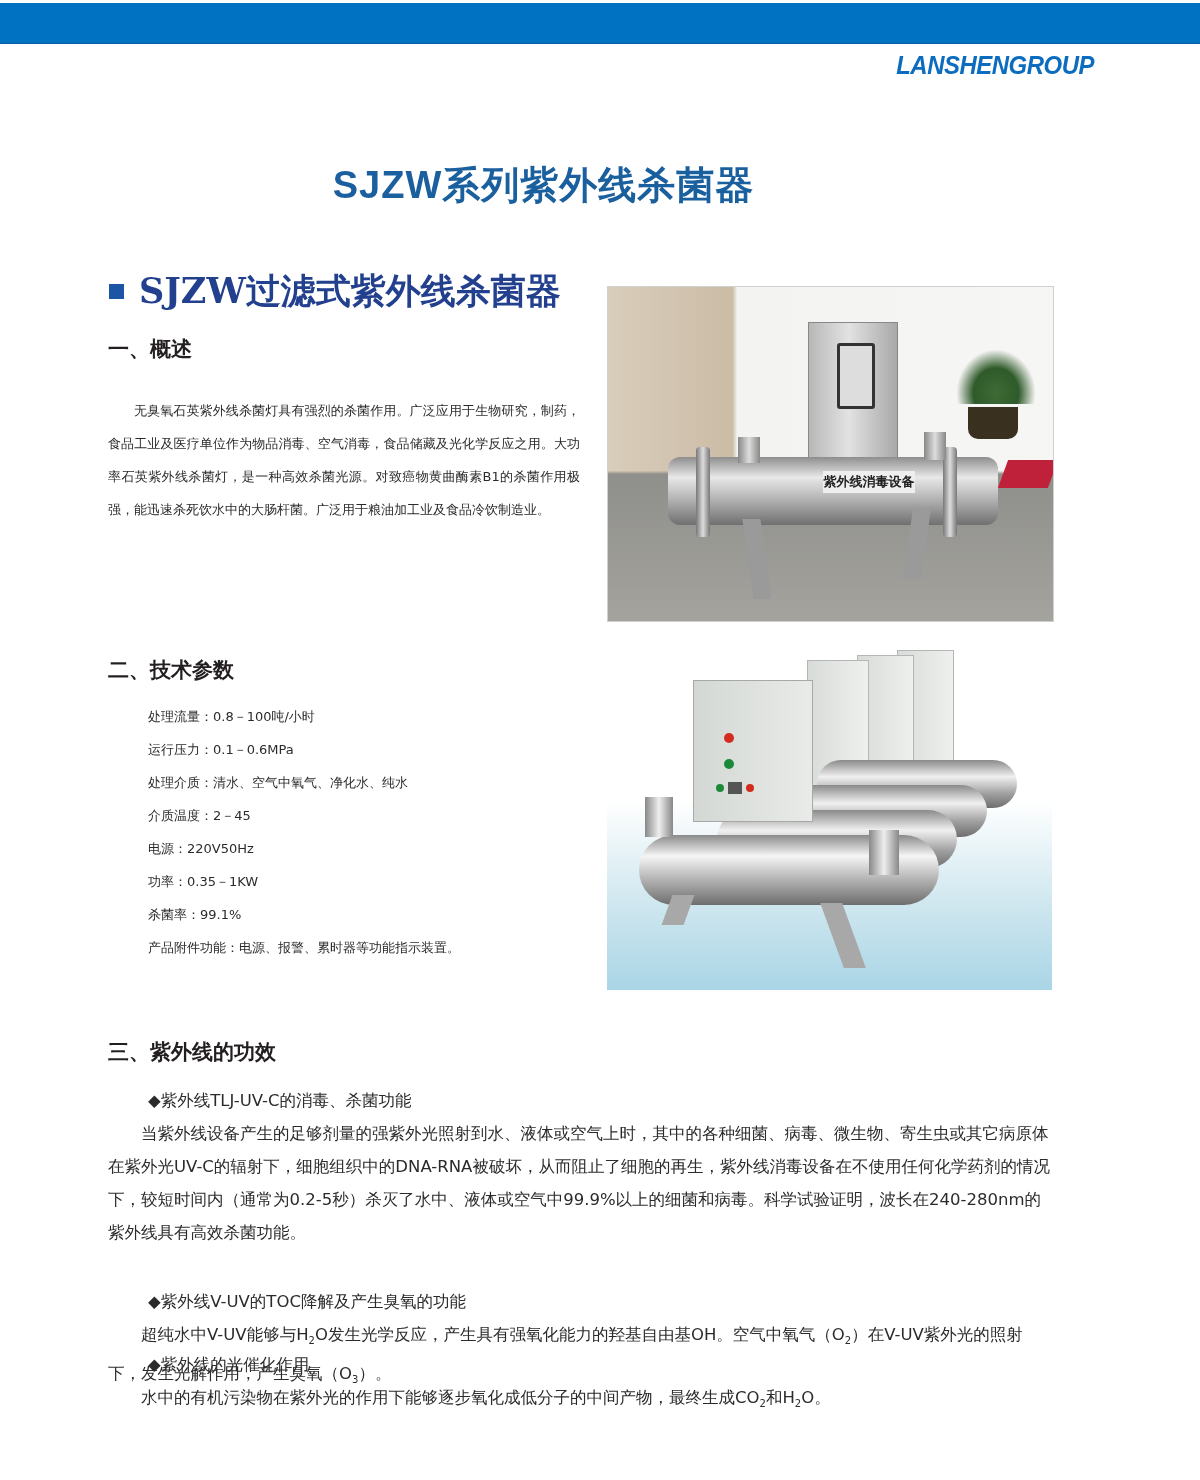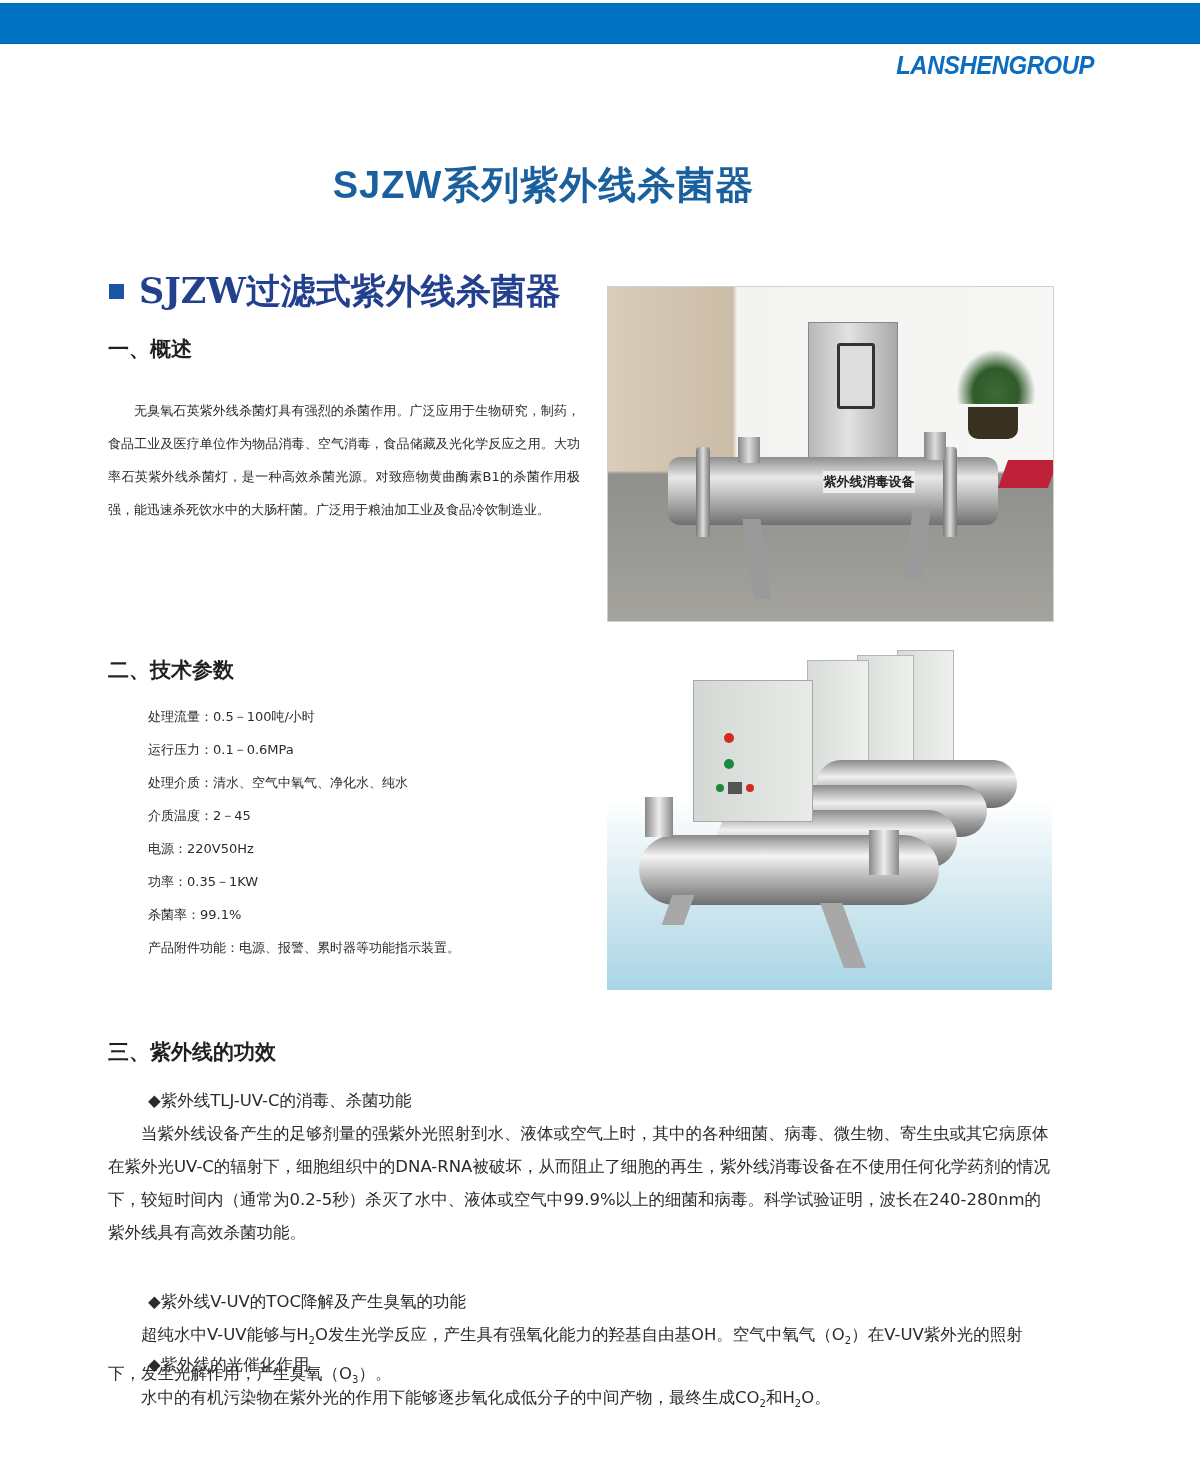--- a/index.html
+++ b/index.html
@@ -150,21 +150,21 @@
 
   <div class="shape" style="left:130px;top:150px;width:22px;height:26px;background:linear-gradient(90deg,#888,#ddd,#888);"></div>
   <div class="shape" style="left:316px;top:145px;width:22px;height:28px;background:linear-gradient(90deg,#888,#ddd,#888);"></div>
 
   <div class="shape" style="left:140px;top:232px;width:18px;height:80px;background:#9a9a9a;transform:skewX(8deg);"></div>
   <div class="shape" style="left:300px;top:222px;width:18px;height:70px;background:#9a9a9a;transform:skewX(-8deg);"></div>
 </div>
 
 <div class="section-heading" style="top:656px;text-align:center;">二、技术参数</div>
 <div class="para params">
-  <div class="row">处理流量：0.5－100吨/小时</div>
+  <div class="row">处理流量：0.8－100吨/小时</div>
   <div class="row">运行压力：0.1－0.6MPa</div>
   <div class="row">处理介质：清水、空气中氧气、净化水、纯水</div>
   <div class="row">介质温度：2－45</div>
   <div class="row">电源：220V50Hz</div>
   <div class="row">功率：0.35－1KW</div>
   <div class="row">杀菌率：99.1%</div>
   <div class="row wrap">产品附件功能：电源、报警、累时器等功能指示装置。</div>
 </div>
 
 <div class="photo photo2" title="多组并联紫外线杀菌器（灰色控制箱与不锈钢筒体）">

